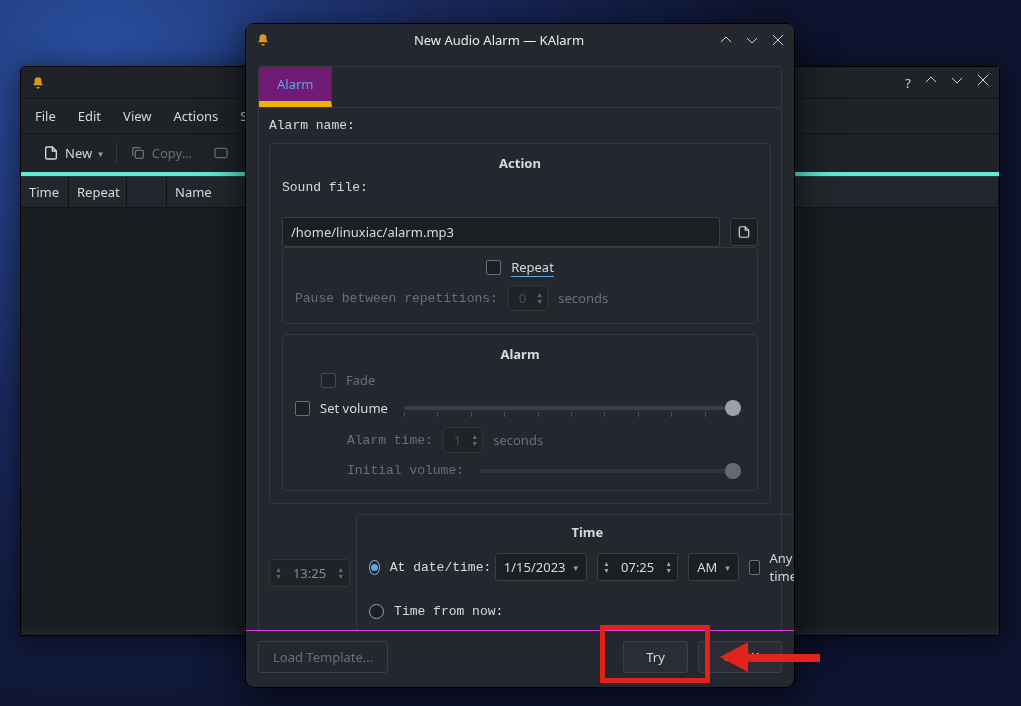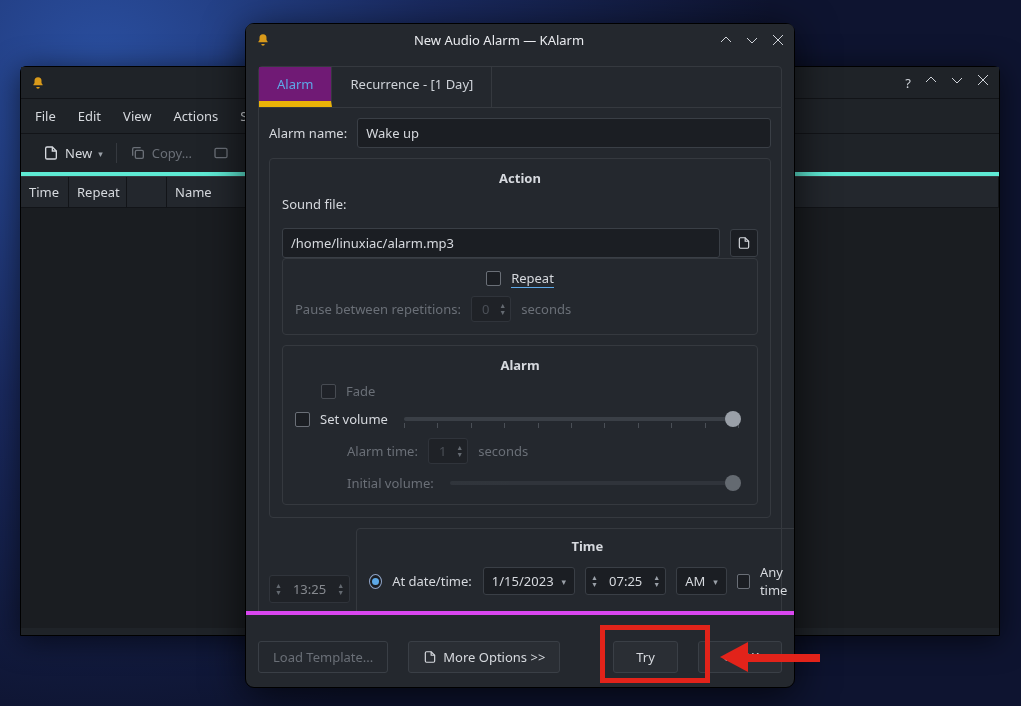--- a/index.html
+++ b/index.html
@@ -67,21 +67,21 @@
 
   .dialog .content { padding: 10px 12px; flex:1; overflow:hidden; }
   .tabs { display:flex; border:1px solid #35393f; border-radius:4px 4px 0 0; }
   .tab { padding:8px 18px; color:#cfd3d9; border-right:1px solid #35393f; }
   .tab.active { color:#5da9e8; border-bottom:6px solid #eab308; background:#701a75; }
   .tabbody {
     border:1px solid #35393f; border-top:none; border-radius:0 0 4px 4px;
     padding:10px 10px 14px; display:flex; flex-direction:column; gap:10px;
   }
   .row { display:flex; align-items:center; gap:10px; }
-  .label { white-space:nowrap; }
+  .label { white-space:nowrap;font-family:Liberation Mono, monospace; }
   input[type=text], .valuebox {
     background:#1b1e23; border:1px solid #3a3f46; border-radius:3px;
     padding:5px 8px; color:#d6d9de; font-size:13px;
   }
   .fullw { flex:1; }
   .fieldset {
     border:1px solid #35393f; border-radius:4px; padding:10px 12px 12px;
   }
   .fstitle { text-align:center; margin-bottom:8px; color:#d6d9de;font-weight:bold; }
   .chk { width:15px;height:15px; border:1px solid #6a6f77; border-radius:2px; display:inline-block; background:#1b1e23; }
@@ -97,21 +97,21 @@
   .slidertrack{position:relative;flex:1;height:4px;background:linear-gradient(#3a3f46,#3a3f46);border-radius:2px;margin:0 6px}
   .slidertrack .ticks{position:absolute;top:6px;left:0;right:0;display:flex;justify-content:space-between}
   .slidertrack .ticks span{width:1px;height:5px;background:#4a4f56}
   .sliderthumb{position:absolute;top:-6px;width:16px;height:16px;border-radius:50%;background:#9aa0a8}
   .slider.disabled{opacity:.55}
   .combo{display:flex;align-items:center;background:#1b1e23;border:1px solid #3a3f46;border-radius:3px;height:28px;padding:0 8px}
   .combo .caret{margin-left:8px;font-size:9px;color:#9aa0a8}
   .dualspin{display:flex;align-items:center;background:#1b1e23;border:1px solid #3a3f46;border-radius:3px;height:28px}
   .dualspin .dsarrows{display:flex;flex-direction:column;font-size:7px;line-height:7px;color:#9aa0a8;padding:0 5px}
   .dualspin .dsval{padding:0 6px}
-  .footer{display:flex;gap:20px;padding:26px 12px 14px;border-top:4px solid #d946ef}
+  .footer{display:flex;gap:10px;padding:10px 12px 14px;border-top:1px solid #d946ef}
   .btn{padding:6px 14px;border:1px solid #3a3f46;border-radius:3px;background:#2a2e34;color:#d6d9de;display:flex;align-items:center;gap:6px}
   .btn.disabled{color:#6a6f77;background:#24282e}
   .btn.ok{}
   .highlight-box{
     position:absolute; left:600px; top:625px; width:110px; height:58px;
     border:5px solid #e2231a; pointer-events:none;
   }
   .arrow{
     position:absolute; left:720px; top:646px; width:100px; height:22px; pointer-events:none;
   }
@@ -210,33 +210,31 @@
           <svg width="12" height="12" viewBox="0 0 12 12" stroke="currentColor">
             <path d="M1 1 L11 11 M11 1 L1 11"></path>
           </svg>
         </span>
     </div>
   </div>
 
   <div class="content">
     <div class="tabs">
       <div class="tab active">Alarm</div>
-      <div class="tab">Recurrence - [1 Day]</div>
     </div>
 
     <div class="tabbody">
       <div class="row">
         <span class="label">Alarm name:</span>
-        <input type="text" class="fullw" value="Wake up" style="">
       </div>
 
       <div class="fieldset">
         <div class="fstitle">Action</div>
 
-        <div class="label" style="margin-bottom:15px">Sound file:</div>
+        <div class="label" style="margin-bottom:22px">Sound file:</div>
         <div class="row" style="">
           <input type="text" class="fullw" value="/home/linuxiac/alarm.mp3" style="">
           <div class="iconbtn">
             <svg width="14" height="14" viewBox="0 0 24 24" fill="none" stroke="#d6d9de" stroke-width="2">
                 <path d="M14 3H6a2 2 0 0 0-2 2v14a2 2 0 0 0 2 2h12a2 2 0 0 0 2-2V9z"></path>
                 <path d="M14 3v6h6"></path>
               </svg>
           </div>
         </div>
 
@@ -347,27 +345,20 @@
             <span class="radio"></span>
             <span class="label">Time from now:</span>
           </div>
         </div>
       </div>
     </div>
   </div>
 
   <div class="footer">
     <div class="btn disabled">Load Template...</div>
-    <div class="btn">
-      <svg width="14" height="14" viewBox="0 0 24 24" fill="none" stroke="#d6d9de" stroke-width="2">
-          <path d="M14 3H6a2 2 0 0 0-2 2v14a2 2 0 0 0 2 2h12a2 2 0 0 0 2-2V9z"></path>
-          <path d="M14 3v6h6"></path>
-        </svg>
-      <span>More Options &gt;&gt;</span>
-    </div>
     <div style="flex:1"></div>
     <div class="btn" style="padding:6px 22px">Try</div>
     <div class="btn ok" style="padding:6px 22px">
       <svg width="14" height="14" viewBox="0 0 24 24" fill="none" stroke="#d6d9de" stroke-width="2.5">
           <path d="M4 12l5 5L20 6"></path>
         </svg>
       <span>OK</span>
     </div>
   </div>
 </div>

